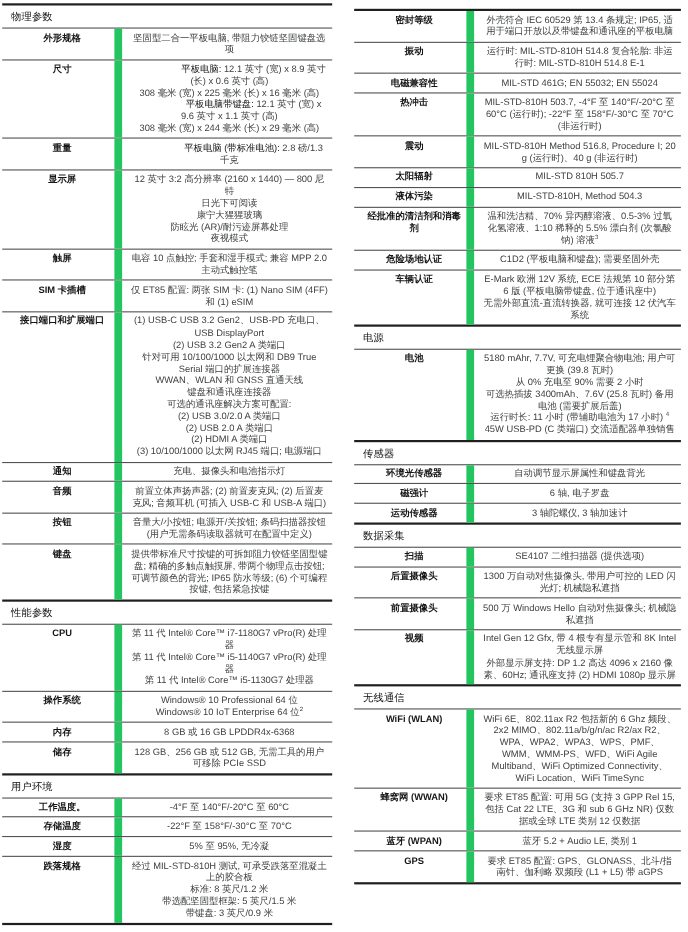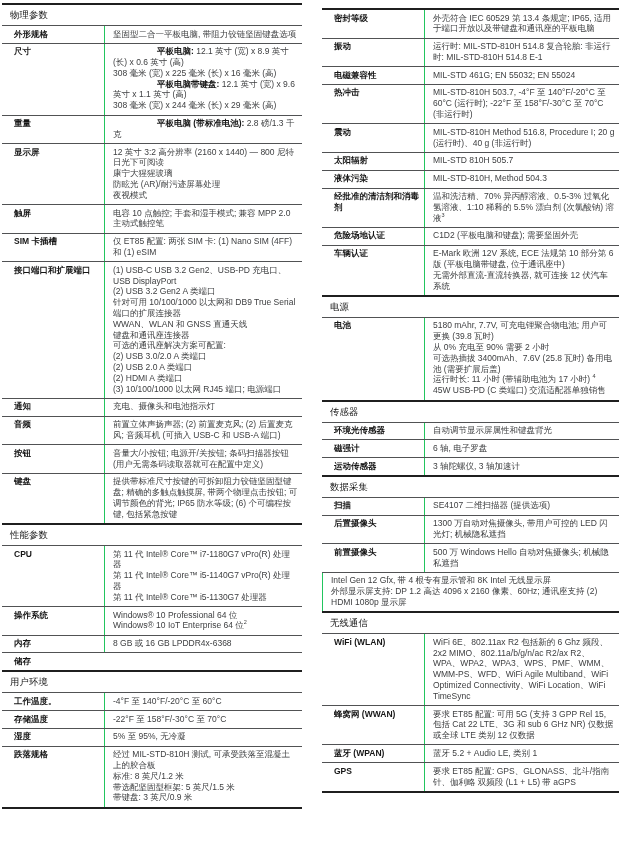--- a/index.html
+++ b/index.html
@@ -5,26 +5,26 @@
   * { box-sizing: border-box; margin: 0; padding: 0; }
   html, body { width: 625px; height: 847px; overflow: hidden; background: #ffffff; }
   body { font-family: "Liberation Sans", "DejaVu Sans", sans-serif; color: #3f4042; }
   .page { display: flex; gap: 20px; padding: 3px 4px 0 2px; }
   .col { flex: none; }
   .col-left  { width: 300px; }
   .col-right { width: 297px; margin-top: 5px; }
   .section { border-top: 2.5px solid #1f1f1f; }
   .section.last { border-bottom: 2.5px solid #1f1f1f; }
   .sec-title { font-size: 9.3px; font-weight: normal; color: #111; padding: 4px 0 3px 8px; letter-spacing: 0.2px; }
-  .row { display: flex; border-top: 1px solid #515254; }
+  .row { display: flex; border-top: 1px solid #515254; text-align: center; }
   .section.no-title .row:first-child { border-top: none; }
   .lab { flex: none; width: 102px; font-weight: bold; color: #161616; font-size: 8.5px; line-height: 10.8px; padding: 2.5px 5px 3.5px 12px; }
-  .val { flex: 1; border-left: 1px solid #22c55e; font-size: 8.5px; line-height: 10.8px; padding: 2.5px 4px 3.5px 8px; color: #3f4042; }
+  .val { flex: 1; border-left: 7px solid #22c55e; font-size: 8.5px; line-height: 10.8px; padding: 2.5px 4px 3.5px 8px; color: #3f4042; }
   .line { min-height: 10.8px; }
-  .b { font-weight: bold; color: #161616; margin-left: 44px; }
+  .b { font-weight: normal; color: #161616; margin-left: 44px; }
   sup { font-size: 5.5px; line-height: 0; vertical-align: super; }
 </style>
 </head>
 <body>
 
 <div class="page">
   <div class="col col-left">
       <div class="section">
         <div class="sec-title">物理参数</div>
         <div class="row">
@@ -128,20 +128,23 @@
           </div>
         </div>
         <div class="row">
           <div class="lab">内存</div>
           <div class="val">
             <div class="line">8 GB 或 16 GB LPDDR4x-6368</div>
           </div>
         </div>
         <div class="row">
           <div class="lab">储存</div>
+          <div class="val">
+            <div class="line">128 GB、256 GB 或 512 GB, 无需工具的用户可移除 PCIe SSD</div>
+          </div>
         </div>
       </div>
       <div class="section last">
         <div class="sec-title">用户环境</div>
         <div class="row">
           <div class="lab">工作温度。</div>
           <div class="val">
             <div class="line">-4°F 至 140°F/-20°C 至 60°C</div>
           </div>
         </div>
@@ -280,20 +283,21 @@
             <div class="line">1300 万自动对焦摄像头, 带用户可控的 LED 闪光灯; 机械隐私遮挡</div>
           </div>
         </div>
         <div class="row">
           <div class="lab">前置摄像头</div>
           <div class="val">
             <div class="line">500 万 Windows Hello 自动对焦摄像头; 机械隐私遮挡</div>
           </div>
         </div>
         <div class="row">
+          <div class="lab">视频</div>
           <div class="val">
             <div class="line">Intel Gen 12 Gfx, 带 4 根专有显示管和 8K Intel 无线显示屏</div>
             <div class="line">外部显示屏支持: DP 1.2 高达 4096 x 2160 像素、60Hz; 通讯座支持 (2) HDMI 1080p 显示屏</div>
           </div>
         </div>
       </div>
       <div class="section last">
         <div class="sec-title">无线通信</div>
         <div class="row">
           <div class="lab">WiFi (WLAN)</div>

